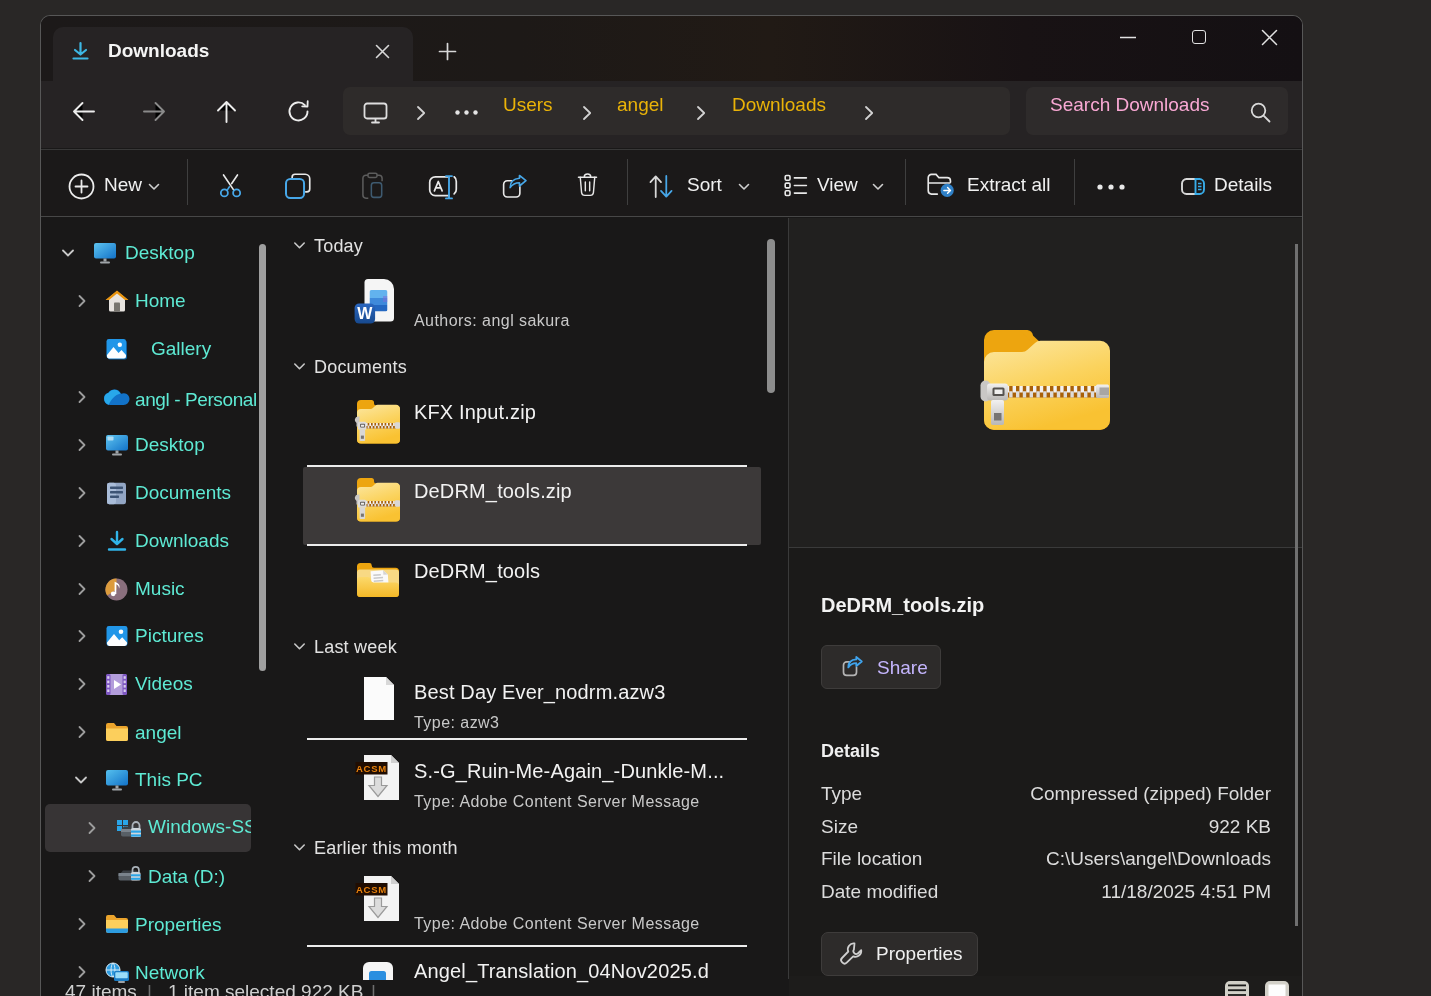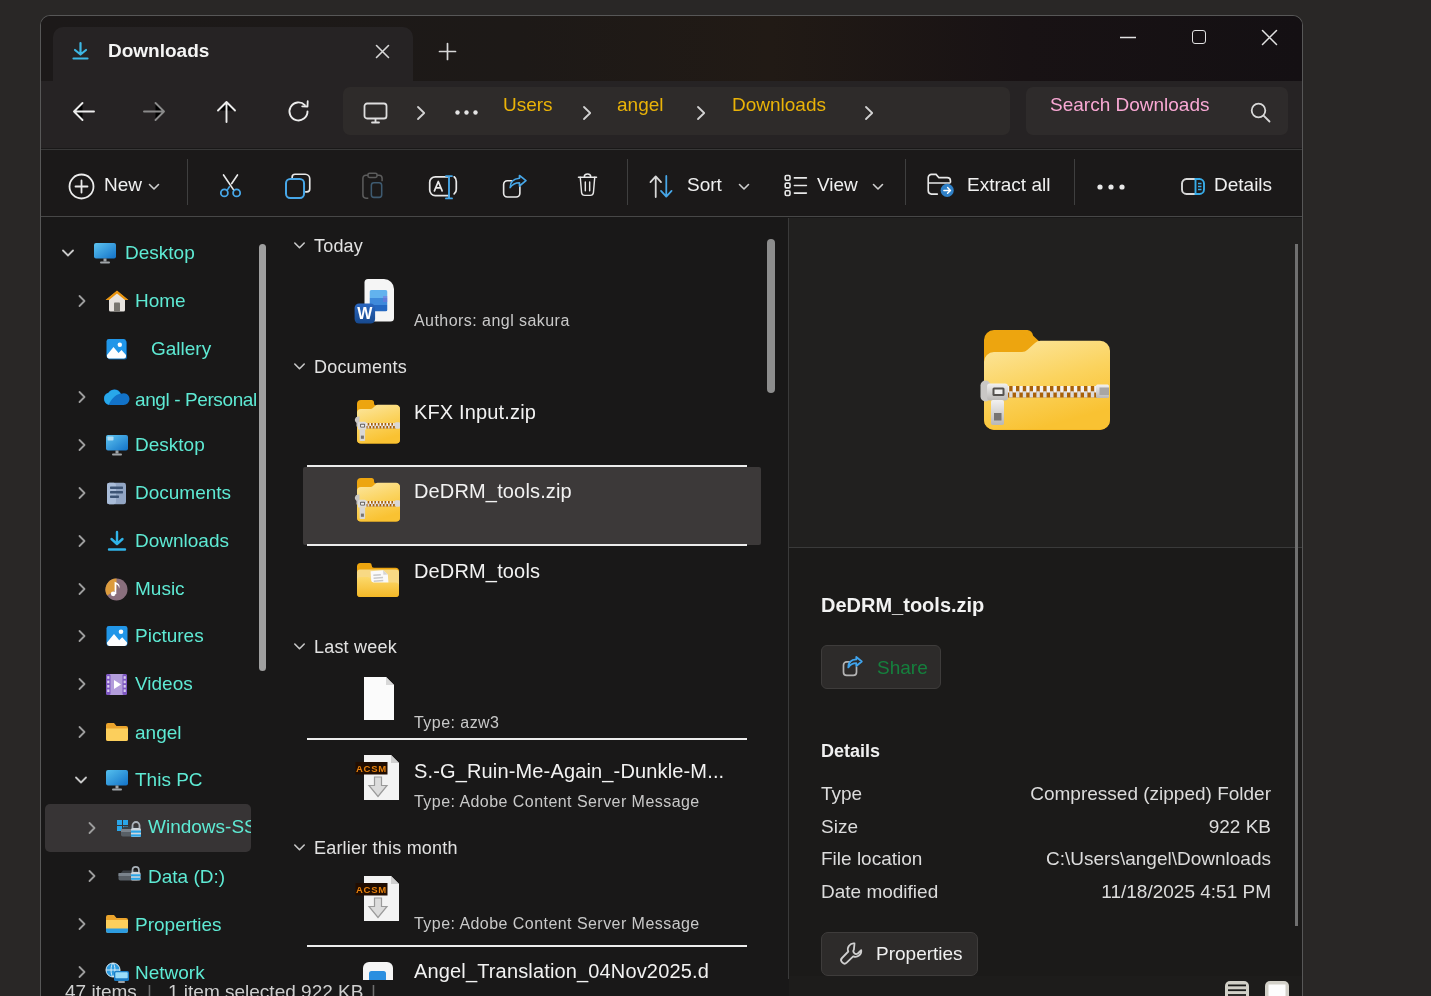--- a/index.html
+++ b/index.html
@@ -524,20 +524,21 @@
         </linearGradient>
       </defs>
     <path d="M1 21 v-2 a3 3 0 0 1 3 -3 h7.8 a3 3 0 0 1 2.95 2.45 l0.15 0.8 a2.6 2.6 0 0 0 2.55 2.15 H39.5 a3.5 3.5 0 0 1 3.5 3.5 v7.6 a3.5 3.5 0 0 1 -3.5 3.5 H4.5 A3.5 3.5 0 0 1 1 32.5 Z" fill="url(#ff1)"></path>
   </svg>
   <div class="title" style="left:373px;top:544px">DeDRM_tools</div>
 
   <svg class="abs" style="left:321px;top:659px" width="34" height="47" viewBox="0 0 34 47">
     <path d="M2 2 h22 l8 8 v35 H2 Z" fill="#fbfbfb"></path>
     <path d="M24 2 l8 8 h-8 Z" fill="#d8d8d8"></path>
   </svg>
+  <div class="title" style="left:373px;top:665px">Best Day Ever_nodrm.azw3</div>
   <div class="sub" style="left:373px;top:698px">Type: azw3</div>
 
   <svg class="abs" style="left:314px;top:738px" width="45" height="47" viewBox="0 0 45 47">
     <path d="M9 1 h27 l8 8 v37 H9 Z" fill="#f3f3f3"></path>
     <path d="M36 1 l8 8 h-8 Z" fill="#cfcfcf"></path>
     <rect x="0.5" y="8" width="32" height="12.5" fill="#200d02"></rect>
     <text x="16.5" y="17.7" font-size="9.5" font-weight="bold" letter-spacing="0.8" fill="#e8820c" text-anchor="middle" font-family="Liberation Sans">ACSM</text>
     <path d="M19.5 23 h7 v8.5 h5.5 l-9 11 L14 31.5 h5.5 Z" fill="#dcdcdc" stroke="#9a9a9a" stroke-width="1.2"></path>
   </svg>
   <div class="title" style="left:373px;top:744px">S.-G_Ruin-Me-Again_-Dunkle-M...</div>
@@ -595,21 +596,21 @@
     <rect x="7" y="70" width="13" height="25" rx="1.8" fill="url(#zsl)"></rect>
     <rect x="10" y="83" width="7.5" height="7.5" fill="#777472"></rect>
   </svg>
   <div class="abs" style="left:780px;top:578px;font-size:20px;font-weight:600;color:#f2f2f2">DeDRM_tools.zip</div>
 
   <div class="abs" style="left:780px;top:629px;width:120px;height:44px;background:#2d2b2a;border:1px solid #3e3c3b;border-radius:6px"></div>
   <svg class="abs" style="left:801px;top:639px" width="21" height="23" viewBox="0 0 21 23" fill="none" stroke-linecap="round" stroke-linejoin="round">
     <path d="M14.5 12 v5.2 a3.2 3.2 0 0 1 -3.2 3.2 H4.7 a3.2 3.2 0 0 1 -3.2 -3.2 V10 A3.2 3.2 0 0 1 4.7 6.8 h3.4" stroke="#b4b4b4" stroke-width="1.7"></path>
     <path d="M14.3 2 l5.5 4.5 -5.5 4.5 V8.2 c-4.5 0 -6.6 2 -8 4.2 0 -4.8 2.8 -7.7 8 -8 z" stroke="#3fa3ec" stroke-width="1.8"></path>
   </svg>
-  <div class="abs" style="left:836px;top:641px;font-size:19px;color:#15803d">Share</div>
+  <div class="abs" style="left:836px;top:641px;font-size:19px;color:#c4b5fd">Share</div>
 
   <div class="abs" style="left:780px;top:725px;font-size:18px;font-weight:bold;color:#f0f0f0">Details</div>
   <div class="pv-label" style="left:780px;top:767px">Type</div>
   <div class="pv-val" style="top:767px">Compressed (zipped) Folder</div>
   <div class="pv-label" style="left:780px;top:800px">Size</div>
   <div class="pv-val" style="top:800px">922 KB</div>
   <div class="pv-label" style="left:780px;top:832px">File location</div>
   <div class="pv-val" style="top:832px">C:\Users\angel\Downloads</div>
   <div class="pv-label" style="left:780px;top:865px">Date modified</div>
   <div class="pv-val" style="top:865px">11/18/2025 4:51 PM</div>

